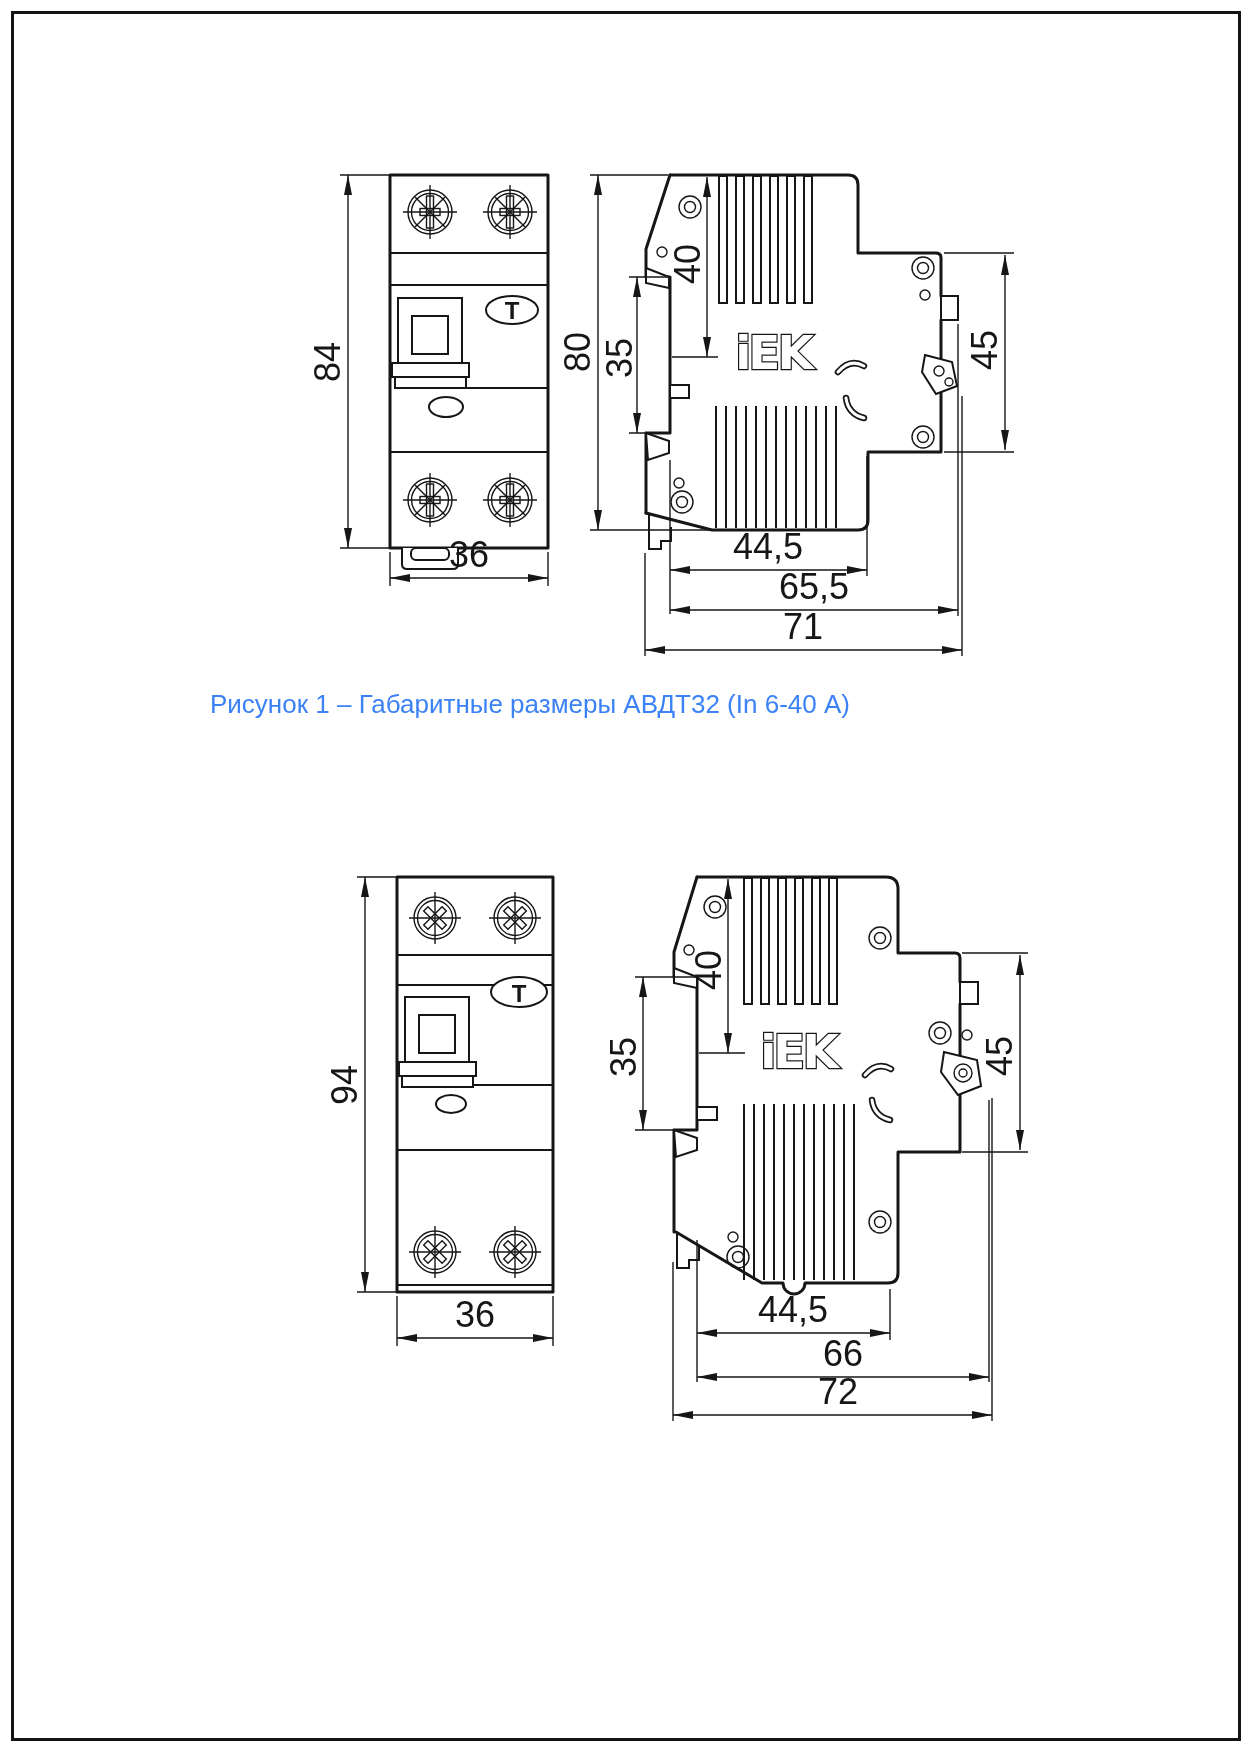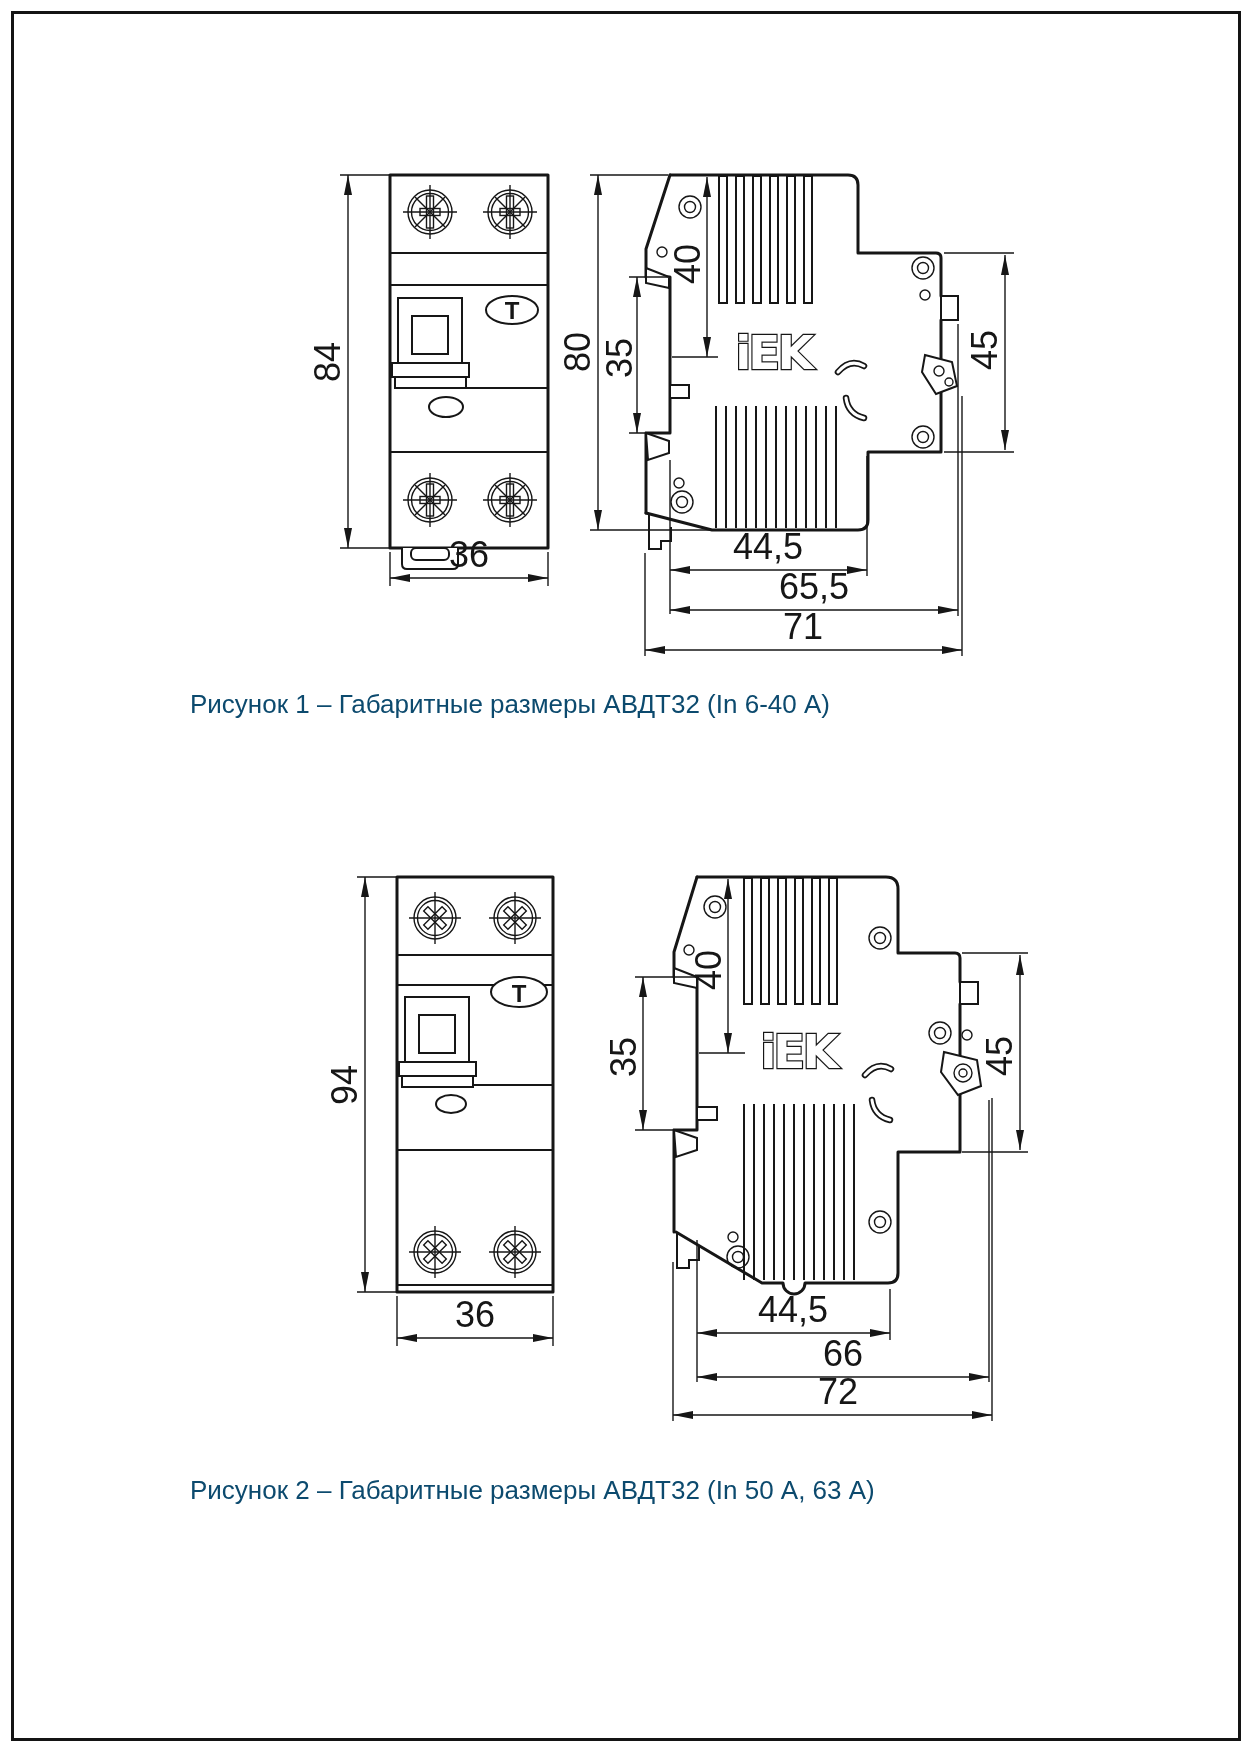--- a/index.html
+++ b/index.html
@@ -11,21 +11,21 @@
   .thick{stroke:#161616;stroke-width:3;fill:none;stroke-linejoin:round;stroke-linecap:round;}
   .med{stroke:#161616;stroke-width:2;fill:none;}
   .medf{stroke:#161616;stroke-width:2;fill:#fff;}
   .thin{stroke:#161616;stroke-width:1.4;fill:none;}
   .dim{font:36px "Liberation Sans",sans-serif;fill:#161616;text-anchor:middle;}
   .tlab{font:bold 24px "Liberation Sans",sans-serif;fill:#161616;text-anchor:middle;}
   .logo{font:bold 47px "DejaVu Sans",sans-serif;fill:#fff;stroke:#161616;stroke-width:2.4;
         paint-order:stroke;text-anchor:middle;letter-spacing:-3px;}
   .arcB{stroke:#161616;stroke-width:6.5;fill:none;stroke-linecap:round;}
   .arcW{stroke:#fff;stroke-width:3;fill:none;stroke-linecap:round;}
-  .caption{position:absolute;font:26px "Liberation Sans",sans-serif;color:#0c4a6e;white-space:nowrap;}
+  .caption{position:absolute;font:26px "Liberation Sans",sans-serif;color:#3b82f6;white-space:nowrap;margin-left:20px;}
 </style>
 </head>
 <body>
 
 <div id="page">
   <div id="border"></div>
 
   <svg width="1249" height="770" viewBox="0 0 1249 770" style="top:0">
     <defs>
       <marker id="arr" viewBox="0 0 10 4" refX="10" refY="2" markerWidth="20" markerHeight="8" markerUnits="userSpaceOnUse" orient="auto-start-reverse">
@@ -281,14 +281,13 @@
       <line x1="992" y1="1098" x2="992" y2="1421" class="thin"></line>
       <line x1="697" y1="1333" x2="890" y2="1333" class="thin" marker-start="url(#arr)" marker-end="url(#arr)"></line>
       <text x="793" y="1322" class="dim">44,5</text>
       <line x1="697" y1="1377" x2="989" y2="1377" class="thin" marker-start="url(#arr)" marker-end="url(#arr)"></line>
       <text x="843" y="1366" class="dim">66</text>
       <line x1="673" y1="1415" x2="992" y2="1415" class="thin" marker-start="url(#arr)" marker-end="url(#arr)"></line>
       <text x="838" y="1404" class="dim">72</text>
     </g>
   </svg>
 
-  <div class="caption" style="left:190px;top:1475px">Рисунок 2 – Габаритные размеры АВДТ32 (In 50 А, 63 А)</div>
 </div>
 
 </body></html>

